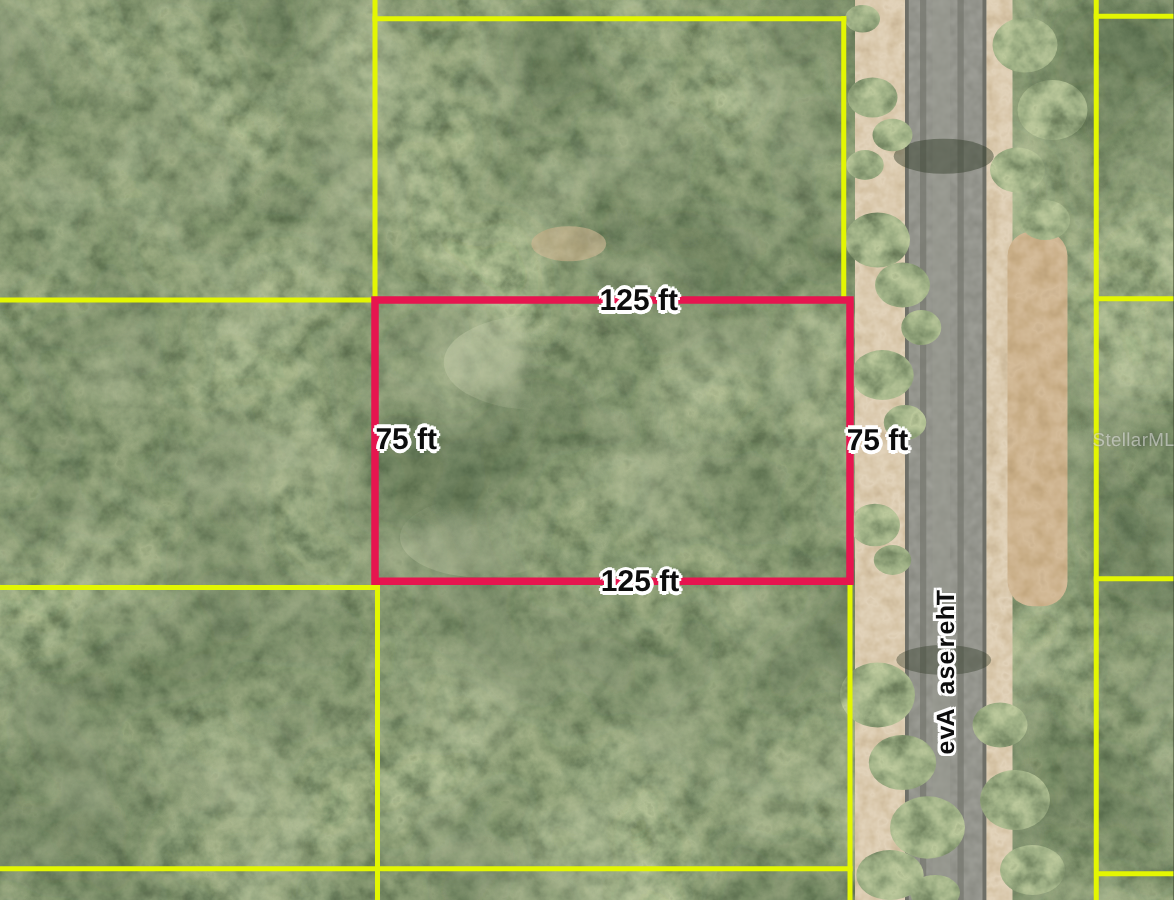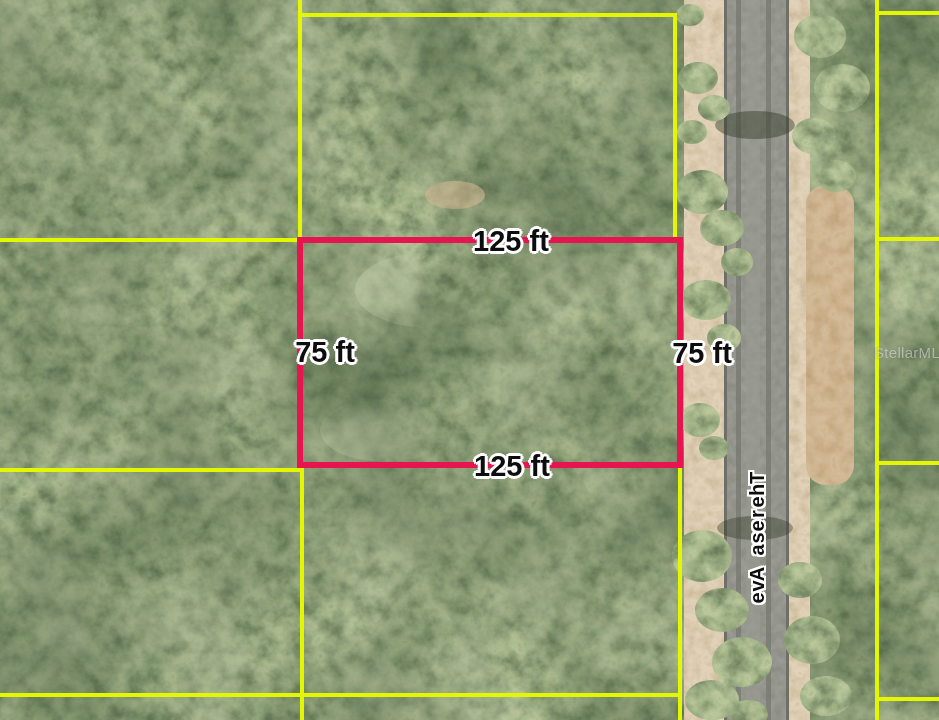--- a/index.html
+++ b/index.html
@@ -12,21 +12,21 @@
   
   .pline{position:absolute;background:#e3f602;}
   
   #lot-rect{
     position:absolute;left:297px;top:237px;width:386px;height:231px;
     border:6px solid #e6154f;box-sizing:border-box;
   }
   
   .dim-label{
     position:absolute;transform:translate(-50%,-50%);
-    font-size:29px;font-weight:bold;color:#0d0d0d;white-space:nowrap;
+    font-size:24px;font-weight:bold;color:#0d0d0d;white-space:nowrap;
     text-shadow:
       -2px -2px 0 #fff, 0 -3px 0 #fff, 2px -2px 0 #fff,
       -3px 0 0 #fff, 3px 0 0 #fff,
       -2px 2px 0 #fff, 0 3px 0 #fff, 2px 2px 0 #fff,
       -2px 0 0 #fff, 2px 0 0 #fff, 0 -2px 0 #fff, 0 2px 0 #fff;
   }
   
   #street-label{
     position:absolute;left:757px;top:472px;transform:translateX(-50%);
     display:flex;flex-direction:column;align-items:center;

